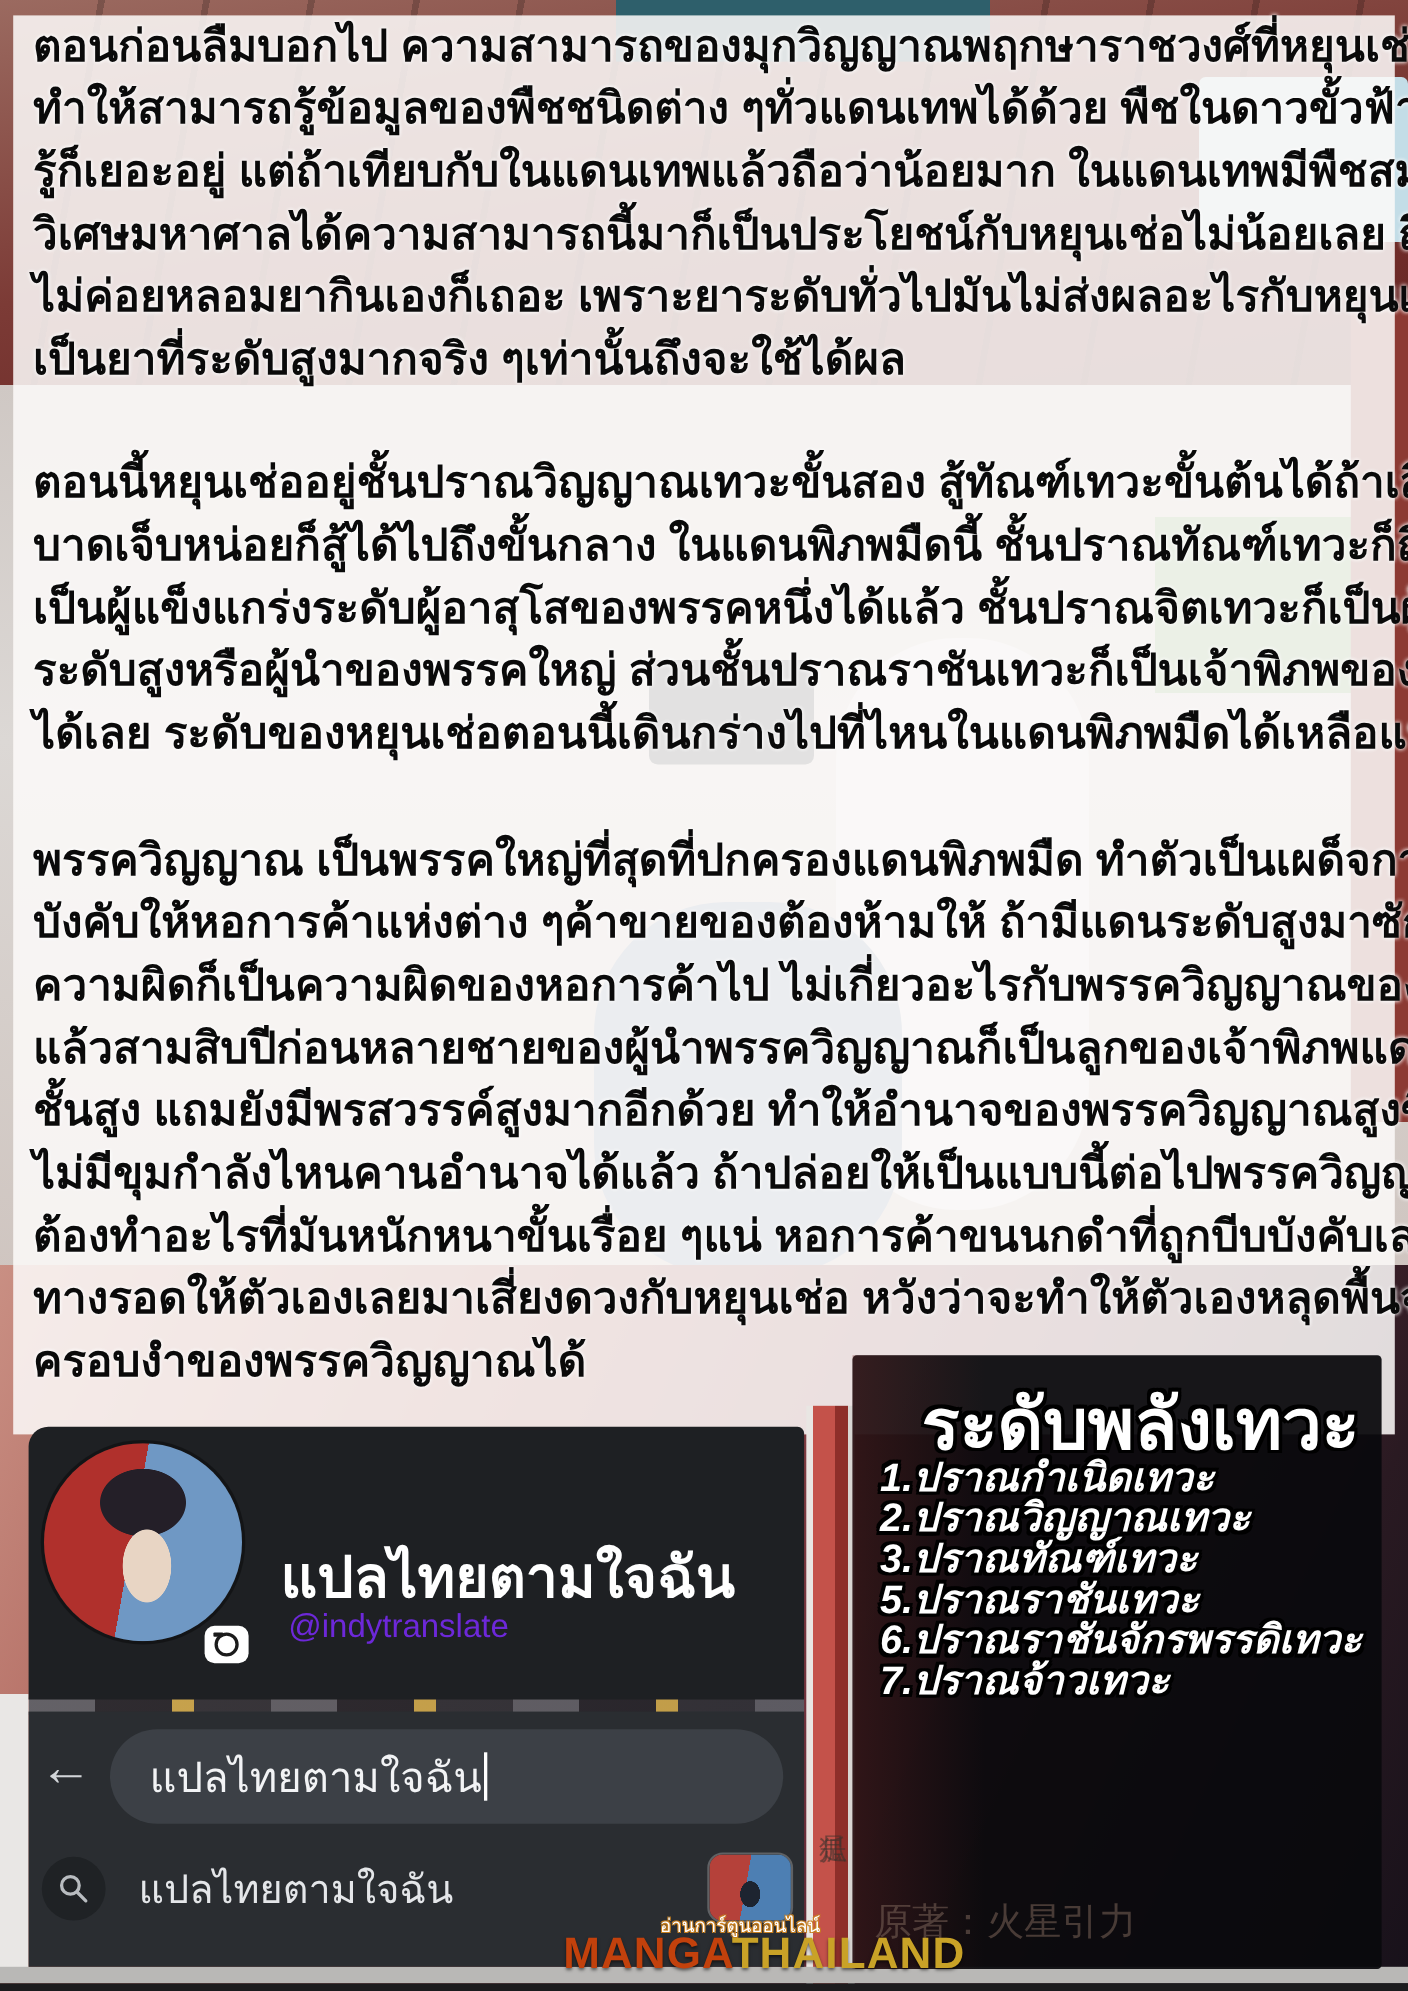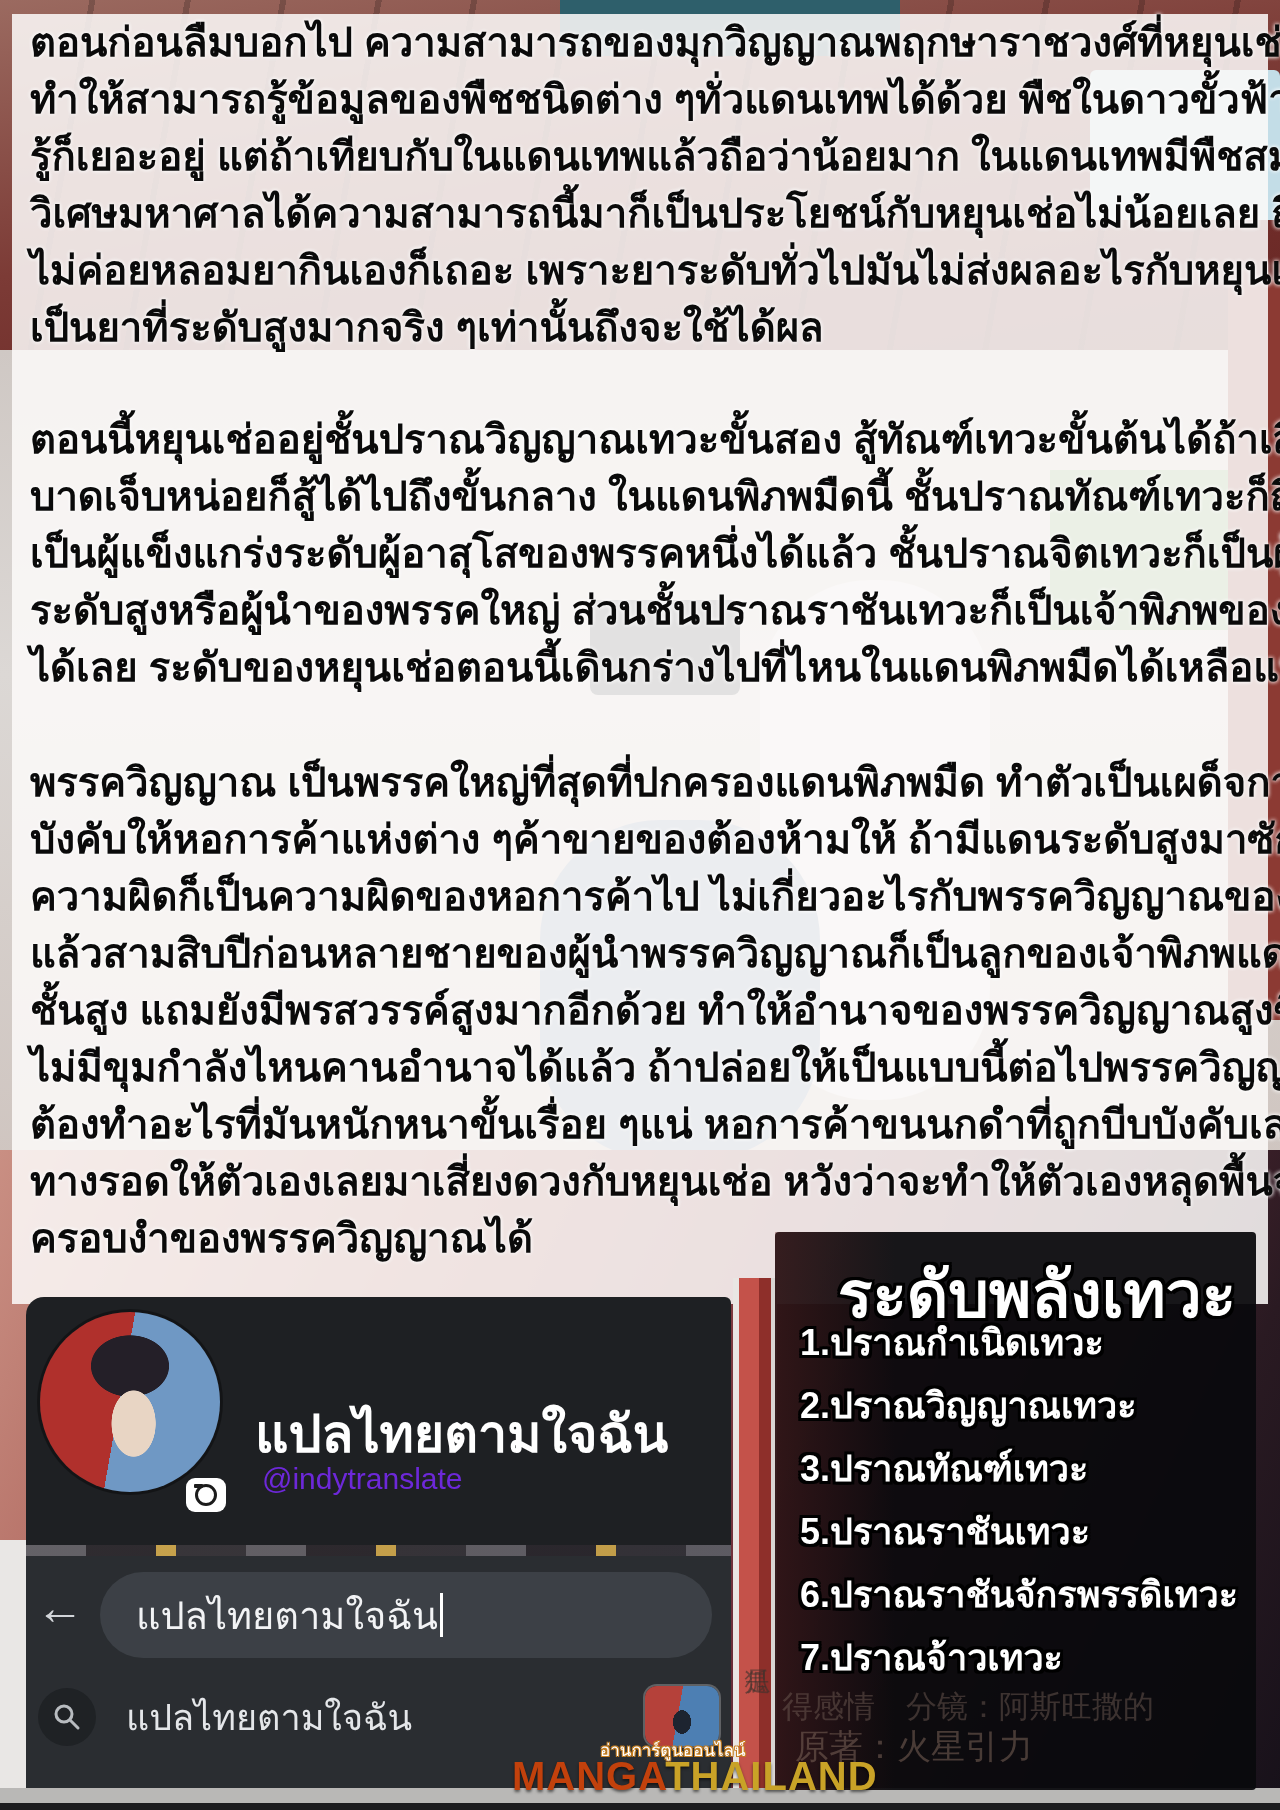--- a/index.html
+++ b/index.html
@@ -47,21 +47,21 @@
   
   #power-panel{left:775px;top:1232px;width:481px;height:558px;
     background:rgba(10,10,13,.94);border-radius:4px;}
   #power-tint{left:775px;top:1232px;width:120px;height:558px;
     background:linear-gradient(90deg,rgba(110,40,40,.35),rgba(0,0,0,0));}
   .outl{color:#fff;
     text-shadow:-3px -3px 0 #000,3px -3px 0 #000,-3px 3px 0 #000,3px 3px 0 #000,
                 -3px 0 0 #000,3px 0 0 #000,0 -3px 0 #000,0 3px 0 #000;}
   #power-title{left:736px;top:1243px;width:500px;text-align:right;
     font-size:64px;font-weight:800;z-index:5;}
-  #power-list{left:800px;top:1324px;display:flex;flex-direction:column;gap:26px;z-index:5;}
+  #power-list{left:800px;top:1324px;display:flex;flex-direction:column;z-index:5;font-style:italic;}
   #power-list .pw-item{font-size:36px;font-weight:700;line-height:37px;white-space:nowrap;}
   #credit-line1{left:795px;top:1724px;width:440px;font-size:34px;color:#7a6358;
     opacity:.55;white-space:nowrap;z-index:3;}
   #credit-line2{left:782px;top:1686px;width:470px;font-size:31px;color:#6d5a52;
     opacity:.5;white-space:nowrap;z-index:3;}
   #pole-glyphs{left:738px;top:1648px;width:38px;font-size:26px;color:rgba(60,50,45,.6);
     writing-mode:vertical-rl;z-index:3;}
 
   
   #profile-card{left:26px;top:1297px;width:705px;height:248px;background:#1e2023;
@@ -149,21 +149,20 @@
     <div class="pline">ชั้นสูง แถมยังมีพรสวรรค์สูงมากอีกด้วย ทำให้อำนาจของพรรควิญญาณสูงขึ้นจน</div>
     <div class="pline">ไม่มีขุมกำลังไหนคานอำนาจได้แล้ว ถ้าปล่อยให้เป็นแบบนี้ต่อไปพรรควิญญาณจะ</div>
     <div class="pline">ต้องทำอะไรที่มันหนักหนาขั้นเรื่อย ๆแน่ หอการค้าขนนกดำที่ถูกบีบบังคับเลยหา</div>
     <div class="pline">ทางรอดให้ตัวเองเลยมาเสี่ยงดวงกับหยุนเช่อ หวังว่าจะทำให้ตัวเองหลุดพื้นจากการ</div>
     <div class="pline">ครอบงำของพรรควิญญาณได้</div>
   </div>
 
   <div class="abs" id="power-panel"></div>
   <div class="abs" id="power-tint"></div>
   <div class="abs" id="credit-line1">原著：火星引力</div>
-  <div class="abs" id="credit-line2">得感情　分镜：阿斯旺撒的</div>
   <div class="abs" id="pole-glyphs">是狐</div>
   <div class="abs outl" id="power-title">ระดับพลังเทวะ</div>
   <div class="abs" id="power-list">
     <div class="pw-item outl">1.ปราณกำเนิดเทวะ</div>
     <div class="pw-item outl">2.ปราณวิญญาณเทวะ</div>
     <div class="pw-item outl">3.ปราณทัณฑ์เทวะ</div>
     <div class="pw-item outl">5.ปราณราชันเทวะ</div>
     <div class="pw-item outl">6.ปราณราชันจักรพรรดิเทวะ</div>
     <div class="pw-item outl">7.ปราณจ้าวเทวะ</div>
   </div>

